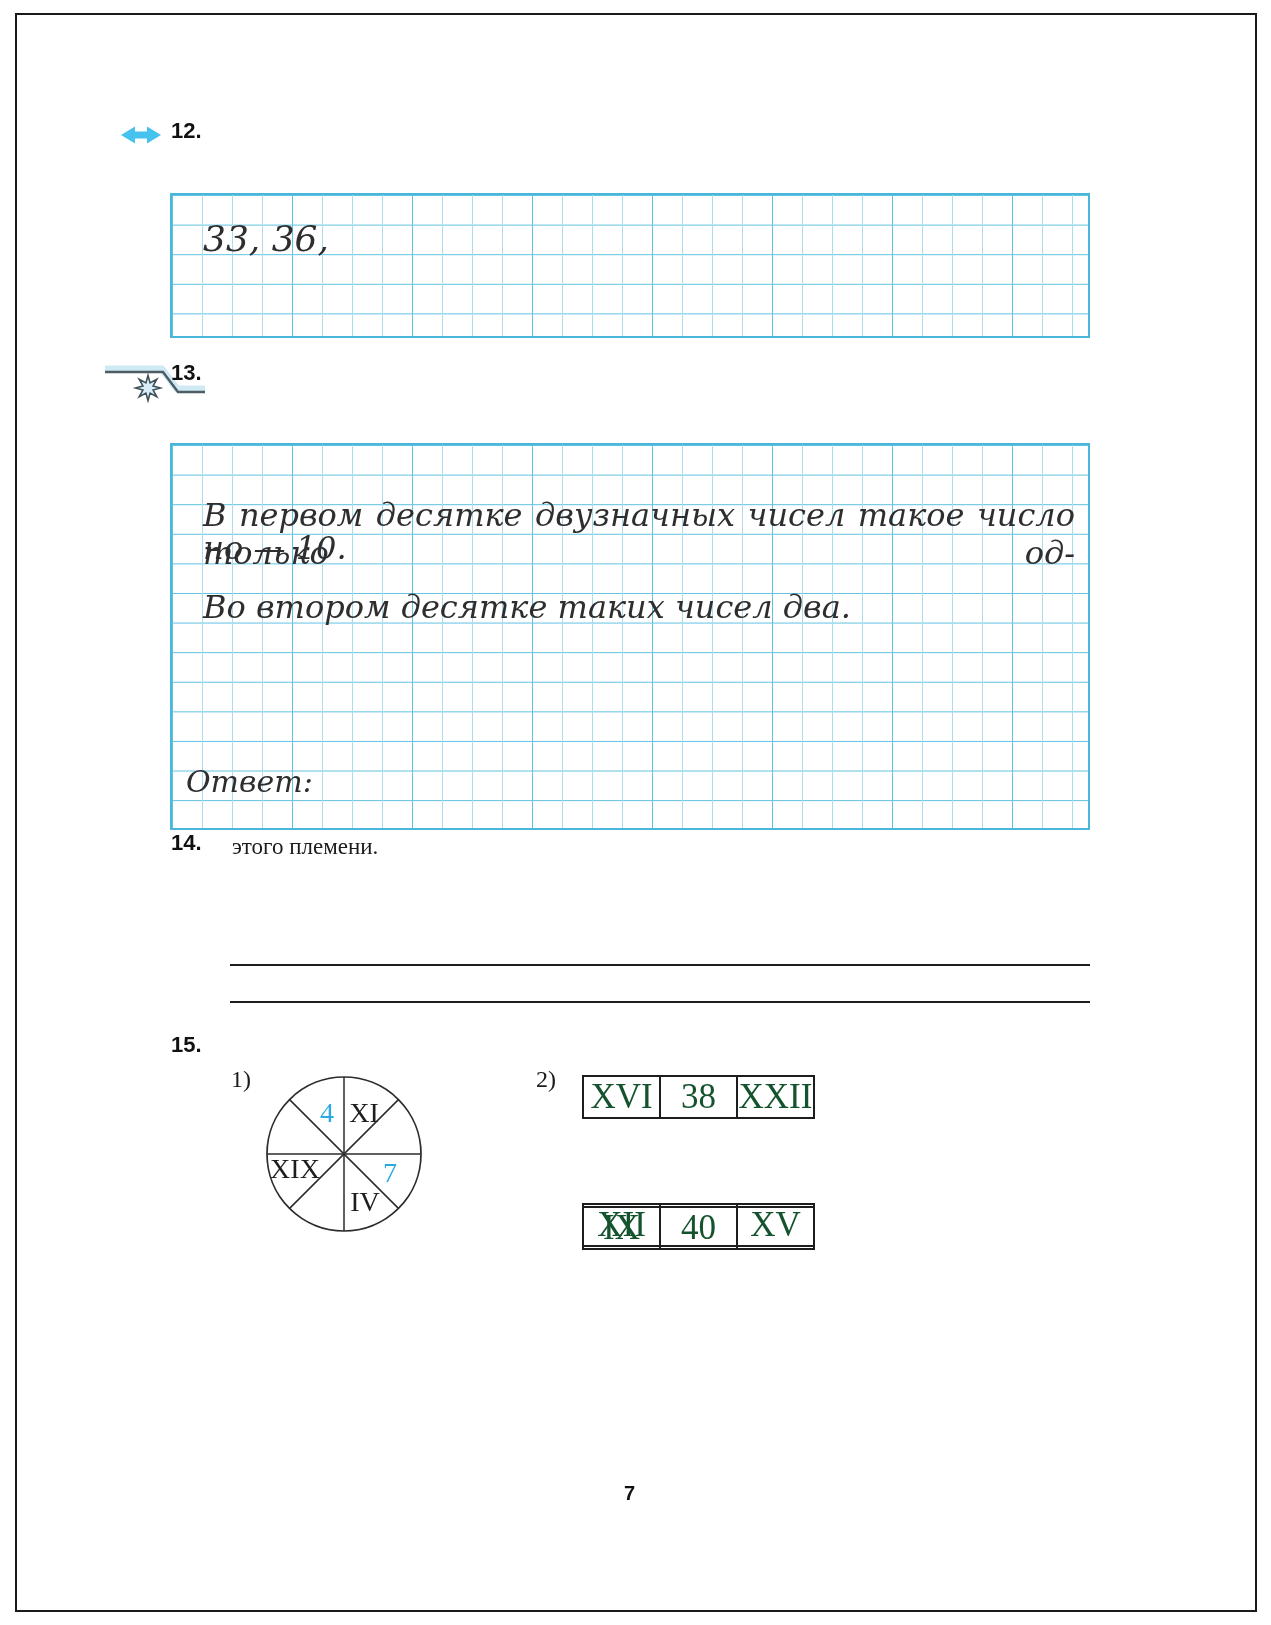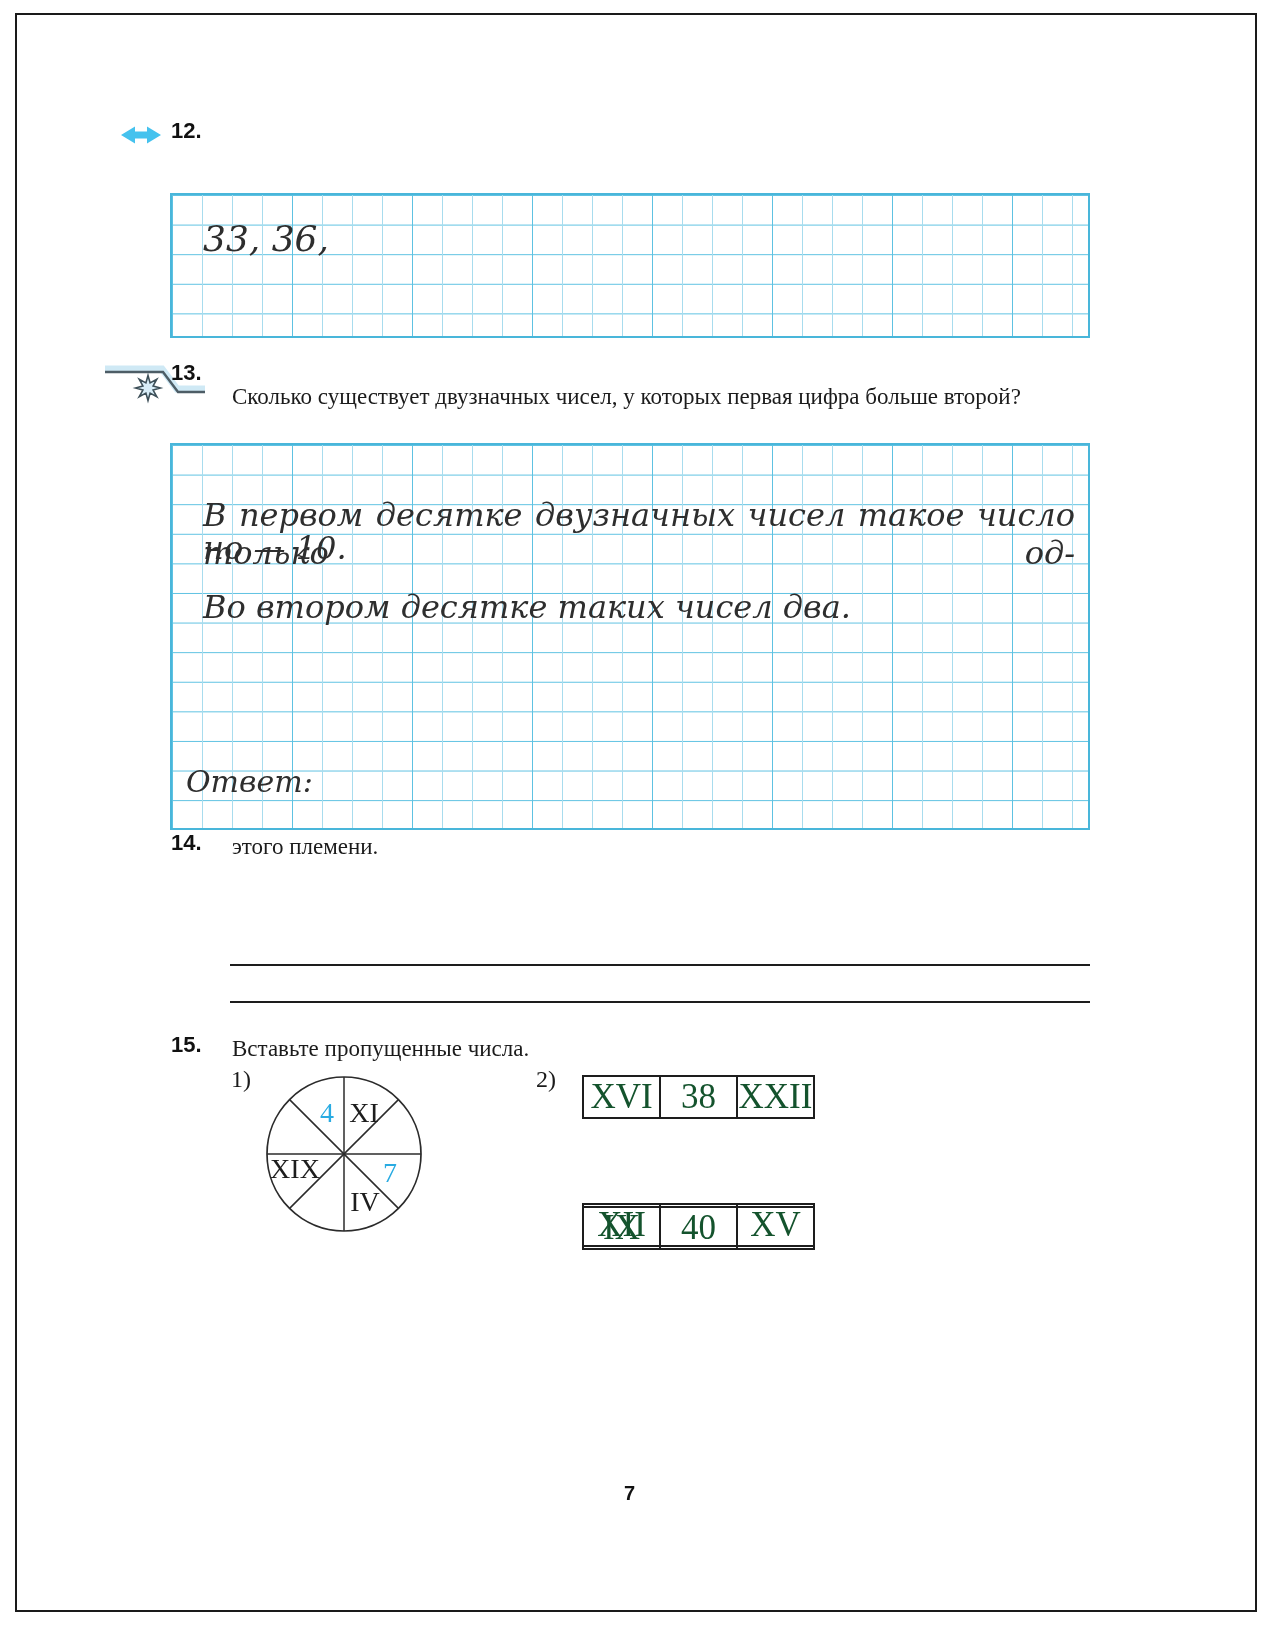--- a/index.html
+++ b/index.html
@@ -53,41 +53,35 @@
   <div class="grid" style="left:170px;top:193px;width:916px;height:141px;"></div>
   <div class="hand" style="left:203px;top:218px;font-size:36px;">33, 36,</div>
 
   <svg style="position:absolute;left:103px;top:358px;" width="112" height="50" viewBox="0 0 112 50">
     <path d="M2,11 L59,11 L74,31 L102,31" fill="none" stroke="#cfe9f5" stroke-width="7"></path>
     <path d="M2,14 L60,14 L75,34 L102,34" fill="none" stroke="#4d5d66" stroke-width="2.4"></path>
     <polygon points="45,17.5 47.1,24.9 53.8,21.2 50.1,27.9 57.5,30 50.1,32.1 53.8,38.8 47.1,35.1 45,42.5 42.9,35.1 36.2,38.8 39.9,32.1 32.5,30 39.9,27.9 36.2,21.2 42.9,24.9" fill="#d8edf8" stroke="#3d4f58" stroke-width="1.6"></polygon>
   </svg>
 
   <div class="pnum" style="left:171px;top:360px;">13.</div>
-  <div class="ptext" style="left:232px;top:378px;">
-    <div>Сколько существует двузначных чисел, у которых первая цифра больше второй?</div>
-  </div>
 
   <div class="grid" style="left:170px;top:443px;width:916px;height:383px;"></div>
   <div class="hand stretch" style="left:203px;top:496px;width:872px;font-size:32px;">В первом десятке двузначных чисел такое число только од-</div>
   <div class="hand" style="left:203px;top:529px;font-size:32px;">но — 10.</div>
   <div class="hand" style="left:203px;top:588px;font-size:32px;">Во втором десятке таких чисел два.</div>
   <div class="hand" style="left:186px;top:764px;font-size:30px;">Ответ:</div>
 
   <div class="pnum" style="left:171px;top:830px;">14.</div>
   <div class="ptext" style="left:232px;top:828px;">
     <div class="last">этого племени.</div>
   </div>
   <div class="ansline" style="left:230px;top:964px;"></div>
   <div class="ansline" style="left:230px;top:1001px;"></div>
 
   <div class="pnum" style="left:171px;top:1032px;">15.</div>
-  <div class="ptext" style="left:232px;top:1030px;">
-    <div>Вставьте пропущенные числа.</div>
-  </div>
 
   <div class="sublabel" style="left:231px;top:1066px;">1)</div>
 
   <svg style="position:absolute;left:264px;top:1074px;" width="160" height="160" viewBox="0 0 160 160">
     <circle cx="80" cy="80" r="77" fill="#ffffff" stroke="#2b2b2b" stroke-width="1.7"></circle>
     <line x1="80" y1="3" x2="80" y2="157" stroke="#2b2b2b" stroke-width="1.5"></line>
     <line x1="3" y1="80" x2="157" y2="80" stroke="#2b2b2b" stroke-width="1.5"></line>
     <line x1="25.6" y1="25.6" x2="134.4" y2="134.4" stroke="#2b2b2b" stroke-width="1.5"></line>
     <line x1="25.6" y1="134.4" x2="134.4" y2="25.6" stroke="#2b2b2b" stroke-width="1.5"></line>
     <text x="63" y="48" font-size="28" fill="#29abe2" text-anchor="middle">4</text>

